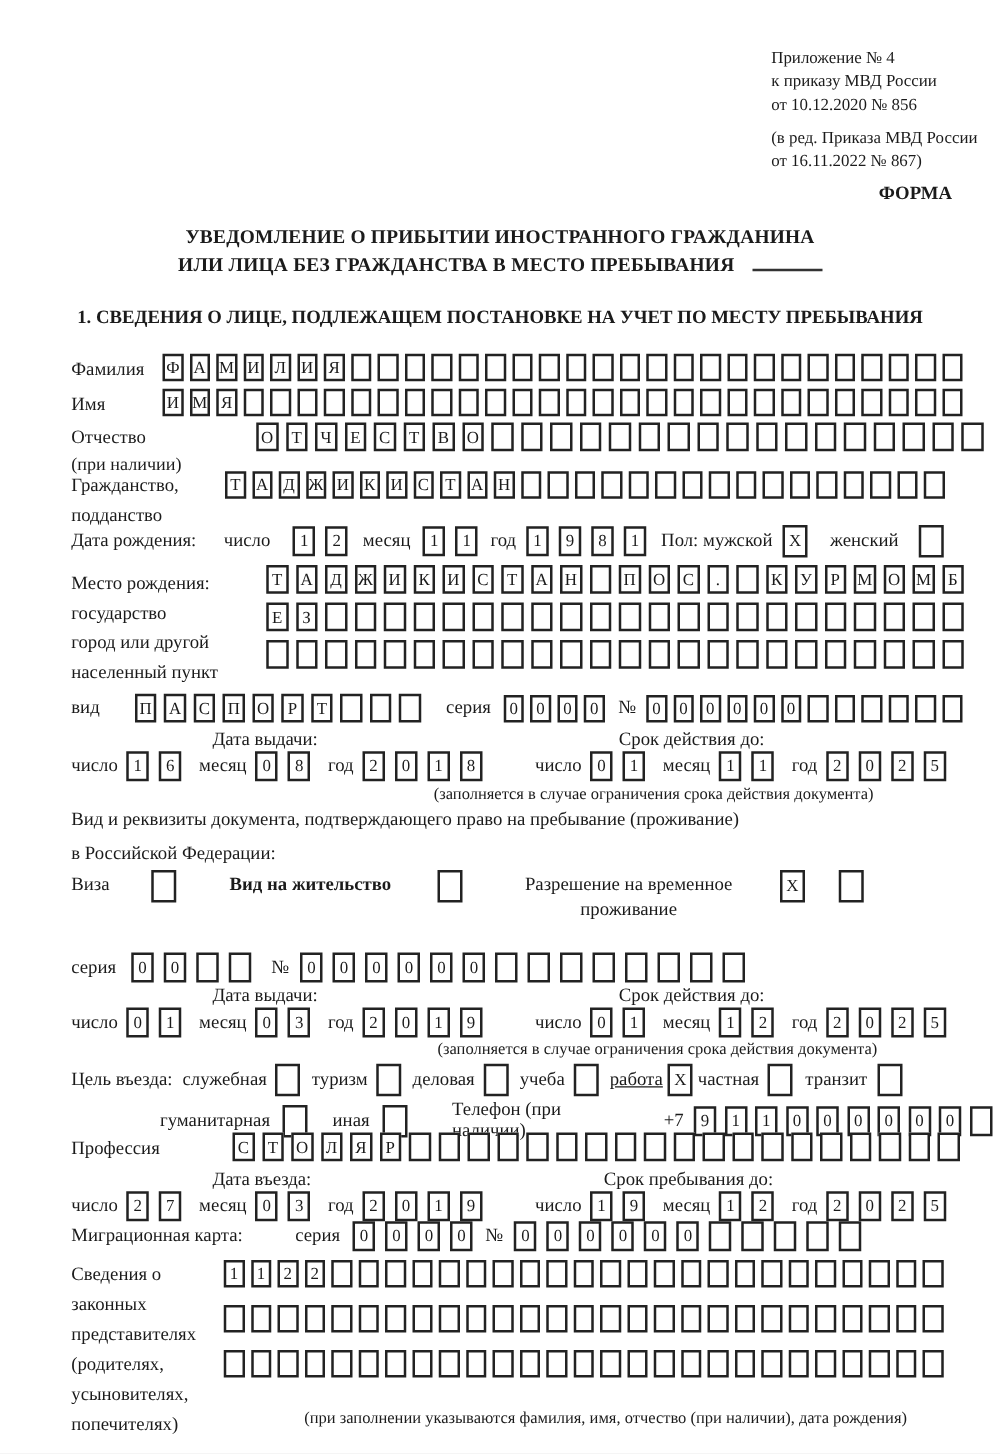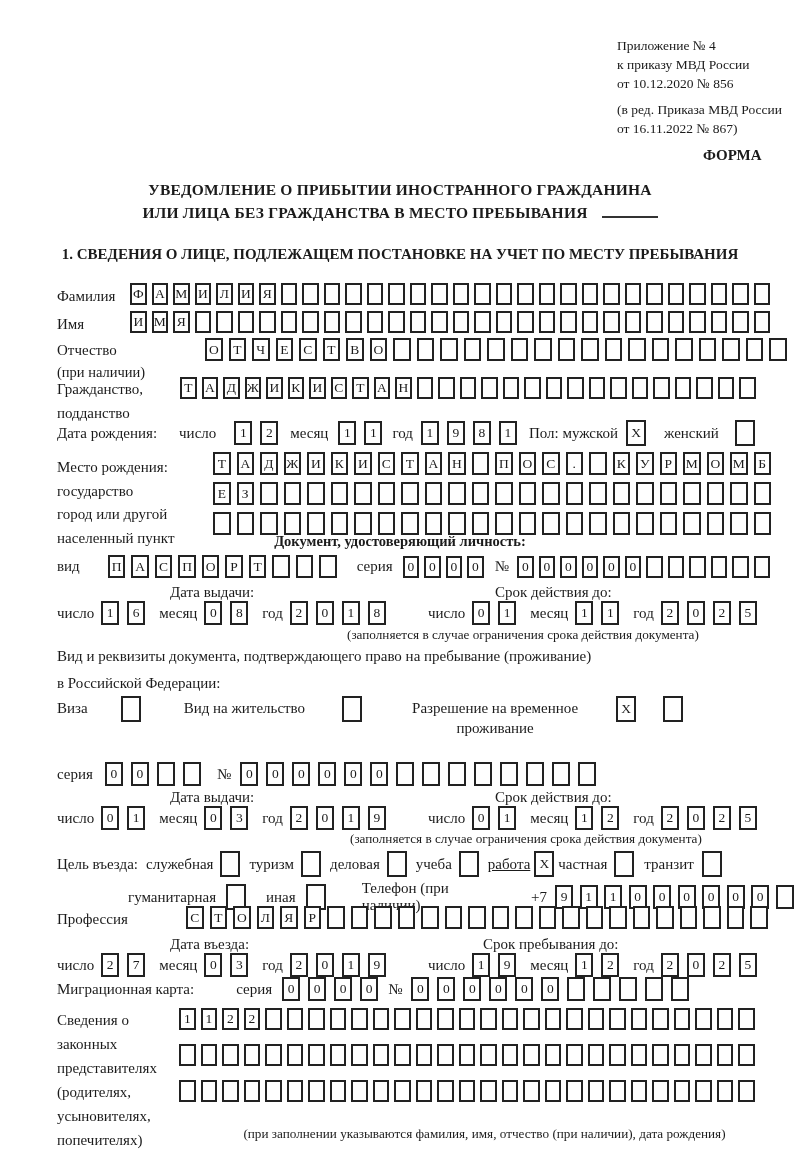--- a/index.html
+++ b/index.html
@@ -295,21 +295,20 @@
       <span class="cell"></span>
       <span class="cell"></span>
       <span class="cell"></span>
       <span class="cell"></span>
       <span class="cell"></span>
       <span class="cell"></span>
       <span class="cell"></span>
       <span class="cell"></span>
     </div>
 
-  <div class="abs center b" style="top:533px; font-size:14.5px;">Документ, удостоверяющий личность:</div>
   <div class="abs flexrow" style="left:57px; top:555px;">
     <span style="margin-right:28px;">вид</span>
     <span class="cells wide">
         <span class="cell">П</span>
         <span class="cell">А</span>
         <span class="cell">С</span>
         <span class="cell">П</span>
         <span class="cell">О</span>
         <span class="cell">Р</span>
         <span class="cell">Т</span>
@@ -382,21 +381,21 @@
   </div>
   <div class="abs note" style="left:347px; top:627px;">(заполняется в случае ограничения срока действия документа)</div>
 
   <div class="abs" style="left:57px; top:648px;">Вид и реквизиты документа, подтверждающего право на пребывание (проживание)</div>
   <div class="abs" style="left:57px; top:675px;">в Российской Федерации:</div>
   <div class="abs flexstart" style="left:57px; top:696px;">
     <span style="margin:4px 6px 0 0;">Виза</span>
     <span class="cells cb">
         <span class="cell"></span>
       </span>
-    <span style="margin:4px 10px 0 16px;">Вид на жительство</span>
+    <span style="margin:4px 10px 0 16px;font-weight:bold;">Вид на жительство</span>
     <span class="cells cb">
         <span class="cell"></span>
       </span>
     <span class="optlabel" style="width:168px; margin:2px 10px 0 22px;">Разрешение на временное проживание</span>
     <span class="cells cb">
         <span class="cell">X</span>
       </span>
     <span class="cells cb">
         <span class="cell"></span>
       </span>

